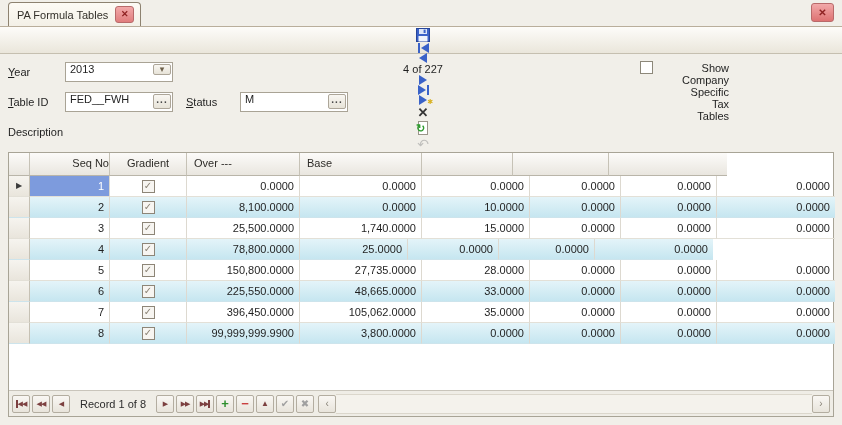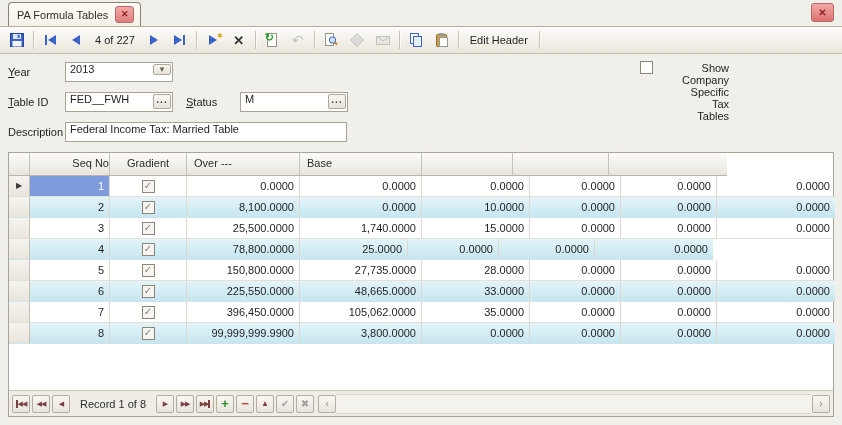--- a/index.html
+++ b/index.html
@@ -11,21 +11,21 @@
   .tab{position:absolute;left:8px;top:2px;height:24px;display:flex;align-items:center;gap:7px;padding:0 6px 0 8px;
        background:linear-gradient(#fdfbf5,#f3f0e7);border:1px solid #8d8270;border-bottom:none;border-radius:4px 4px 0 0;box-sizing:border-box;}
   .tab-label{color:#33302a;}
   .tab-close{width:17px;height:15px;border:1px solid #b86a6a;border-radius:3px;background:linear-gradient(#f2a9a9,#e07d7d);
        color:#8e2222;font-size:9px;font-weight:bold;display:flex;align-items:center;justify-content:center;line-height:1;}
   .win-close{position:absolute;right:8px;top:3px;width:21px;height:17px;border:1px solid #b86a6a;border-radius:3px;
        background:linear-gradient(#f2a9a9,#dd7272);color:#8e2222;font-size:10px;font-weight:bold;display:flex;align-items:center;justify-content:center;line-height:1;}
 
   
   .toolbar{position:absolute;left:0;top:27px;width:842px;height:27px;background:linear-gradient(#fdfcf9,#eae6db);
-       border-bottom:1px solid #c5bfb0;display:flex;align-items:center;padding-left:4px;box-sizing:border-box;}
+       border-bottom:1px solid #c5bfb0;display:flex;align-items:center;padding-left:4px;box-sizing:border-box;flex-direction:column;}
   .tbtn{width:26px;height:23px;display:flex;align-items:center;justify-content:center;background:transparent;border:none;padding:0;position:relative;}
   .tsep{width:1px;height:18px;background:#c9c3b4;margin:0 3px;box-shadow:1px 0 0 #fbfaf6;}
   .tpos{margin:0 6px;color:#1f1f1f;}
   .tlabel-btn{height:23px;border:none;background:transparent;padding:0 8px;font-size:11px;font-family:"Liberation Sans",sans-serif;color:#1f1f1f;}
   .tri-r{width:0;height:0;border-style:solid;border-width:5px 0 5px 8px;border-color:transparent transparent transparent #3a62c8;}
   .tri-l{width:0;height:0;border-style:solid;border-width:5px 8px 5px 0;border-color:transparent #3a62c8 transparent transparent;}
   .vbar{width:2px;height:10px;background:#3a62c8;}
   .xglyph{font-size:13px;font-weight:bold;color:#343434;}
   .glyph-refresh{position:absolute;left:6px;top:3px;color:#2e9b2e;font-weight:bold;font-size:11px;line-height:1;}
   .glyph-undo{font-size:14px;color:#9a9890;}
@@ -200,23 +200,20 @@
 
     <span class="flabel accel" style="left:186px;top:41px;">Status</span>
     <div class="field" style="left:240px;top:37px;width:108px;">
       <input value="M" style="">
       <button class="mini-btn dots">
           <span>...</span>
         </button>
     </div>
 
     <span class="flabel" style="left:8px;top:71px;">Description</span>
-    <div class="field" style="left:65px;top:67px;width:282px;">
-      <input value="Federal Income Tax: Married Table" style="">
-    </div>
 
     <span class="xpcheck" style="left:640px;top:6px;"></span>
     <span class="cbx-label" style="left:682px;top:7px;text-align:right;">Show Company Specific Tax Tables</span>
   </div>
 
   <div class="grid">
     <div class="ghead">
       <div class="hcell c0"></div>
       <div class="hcell c1">Seq No</div>
       <div class="hcell c2 center">Gradient</div>

